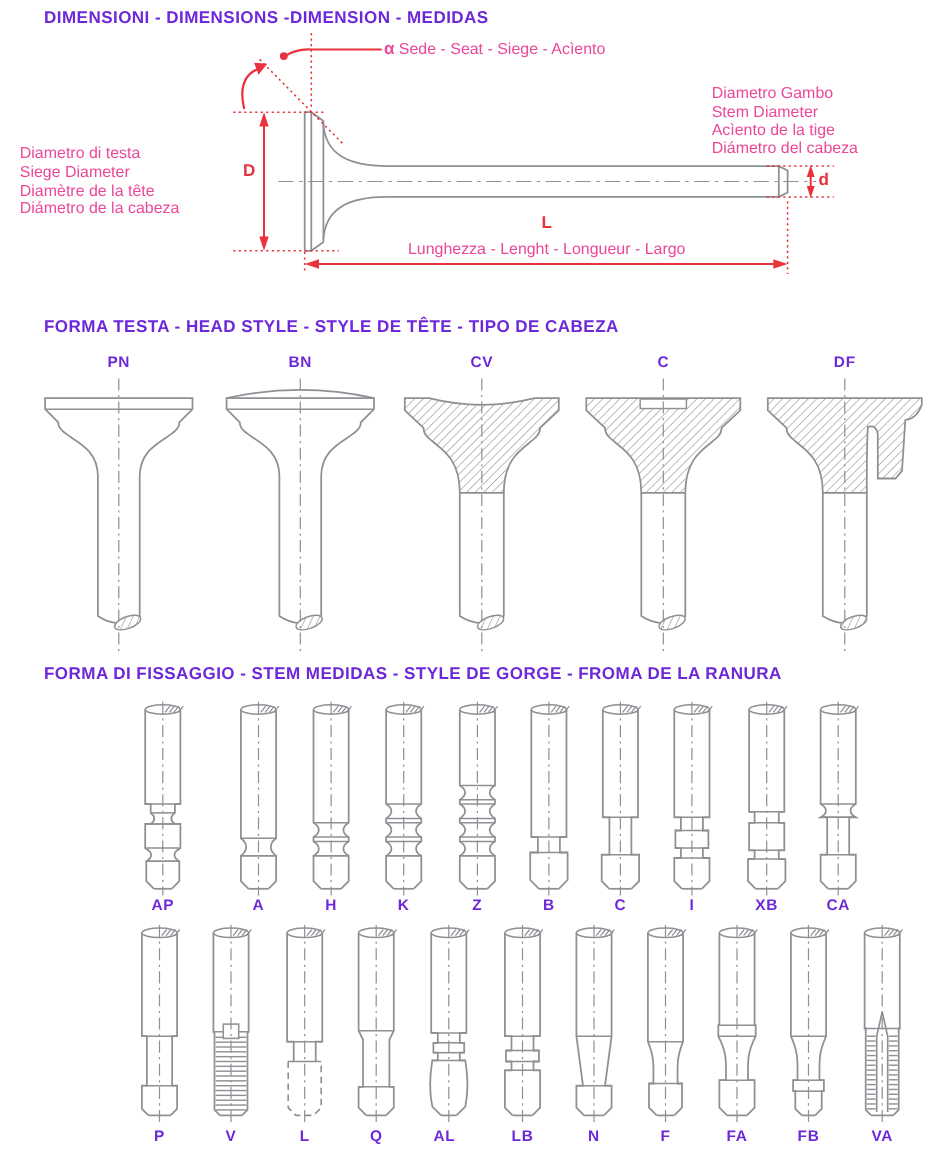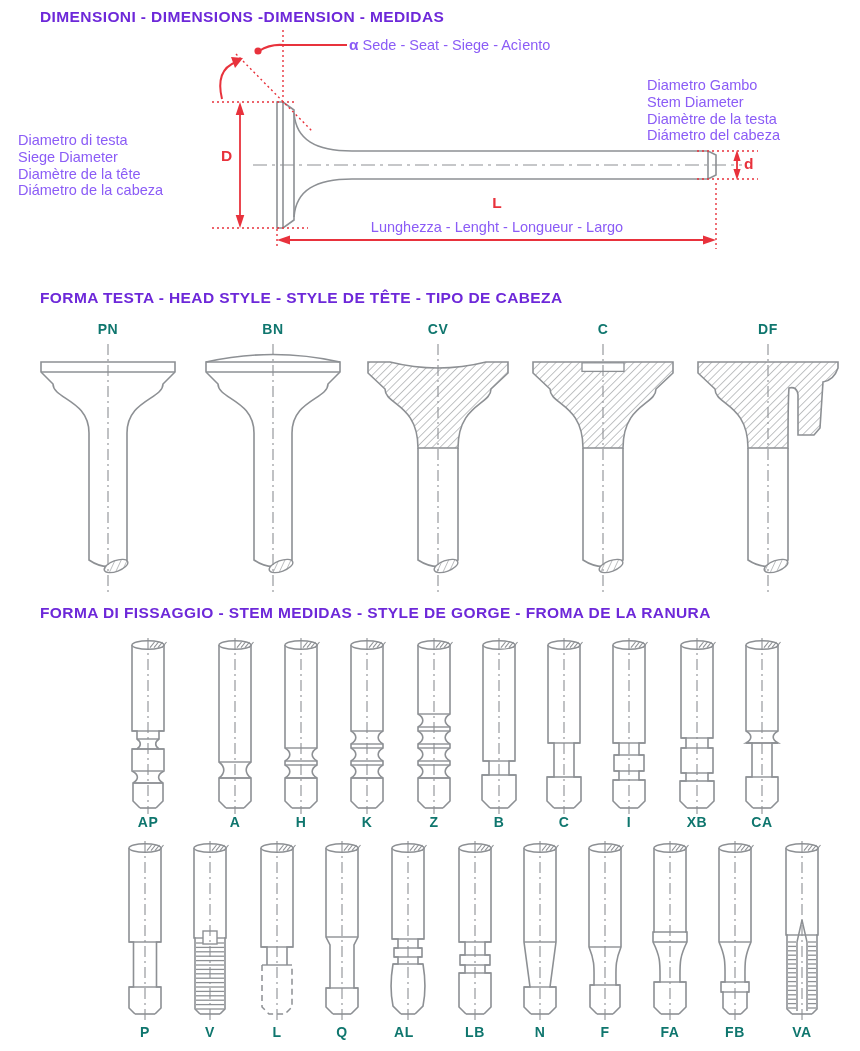--- a/index.html
+++ b/index.html
@@ -6,25 +6,25 @@
   body{
     width:860px;height:1051px;position:relative;background:#fff;
     font-family:"Liberation Sans",sans-serif;overflow:hidden;
   }
   #drawing{position:absolute;left:0;top:0;}
   .title{
     position:absolute;left:40px;color:#6d28d9;font-weight:bold;
     font-size:15.5px;letter-spacing:.4px;white-space:nowrap;
   }
   .lbl{
-    position:absolute;transform:translateX(-50%);color:#0f766e;
+    position:absolute;transform:translateX(-50%);color:#6d28d9;
     font-weight:bold;font-size:14px;letter-spacing:.6px;white-space:nowrap;
   }
   .ann{
-    position:absolute;color:#8b5cf6;font-size:14.5px;line-height:16.8px;
+    position:absolute;color:#ec4899;font-size:14.5px;line-height:16.8px;
     white-space:nowrap;
   }
   .ann.block{white-space:normal;text-align:left;}
   .sym{position:absolute;color:#E8323C;font-weight:bold;font-size:15.5px;white-space:nowrap;}
   .center{transform:translateX(-50%);}
 </style>
 </head>
 <body>
 
 <svg id="drawing" width="860" height="1051" viewBox="0 0 860 1051">
@@ -461,21 +461,21 @@
   <div>Diametro di testa</div>
   <div>Siege Diameter</div>
   <div>Diamètre de la tête</div>
   <div>Diámetro de la cabeza</div>
 </div>
 <div class="sym" style="left:221px;top:147px">D</div>
 
 <div class="ann block" style="left:647px;top:77px;width:198px">
   <div>Diametro Gambo</div>
   <div>Stem Diameter</div>
-  <div>Diamètre de la testa</div>
+  <div>Acìento de la tige</div>
   <div>Diámetro del cabeza</div>
 </div>
 <div class="sym" style="left:744px;top:155px">d</div>
 
 <div class="sym center" style="left:497px;top:194px">L</div>
 <div class="ann center" style="left:497px;top:219px">Lunghezza - Lenght - Longueur - Largo</div>
 
 <div class="title" style="top:289px">FORMA TESTA - HEAD STYLE - STYLE DE TÊTE - TIPO DE CABEZA</div>
 
 <div class="lbl" style="left:108px;top:321px">PN</div>

